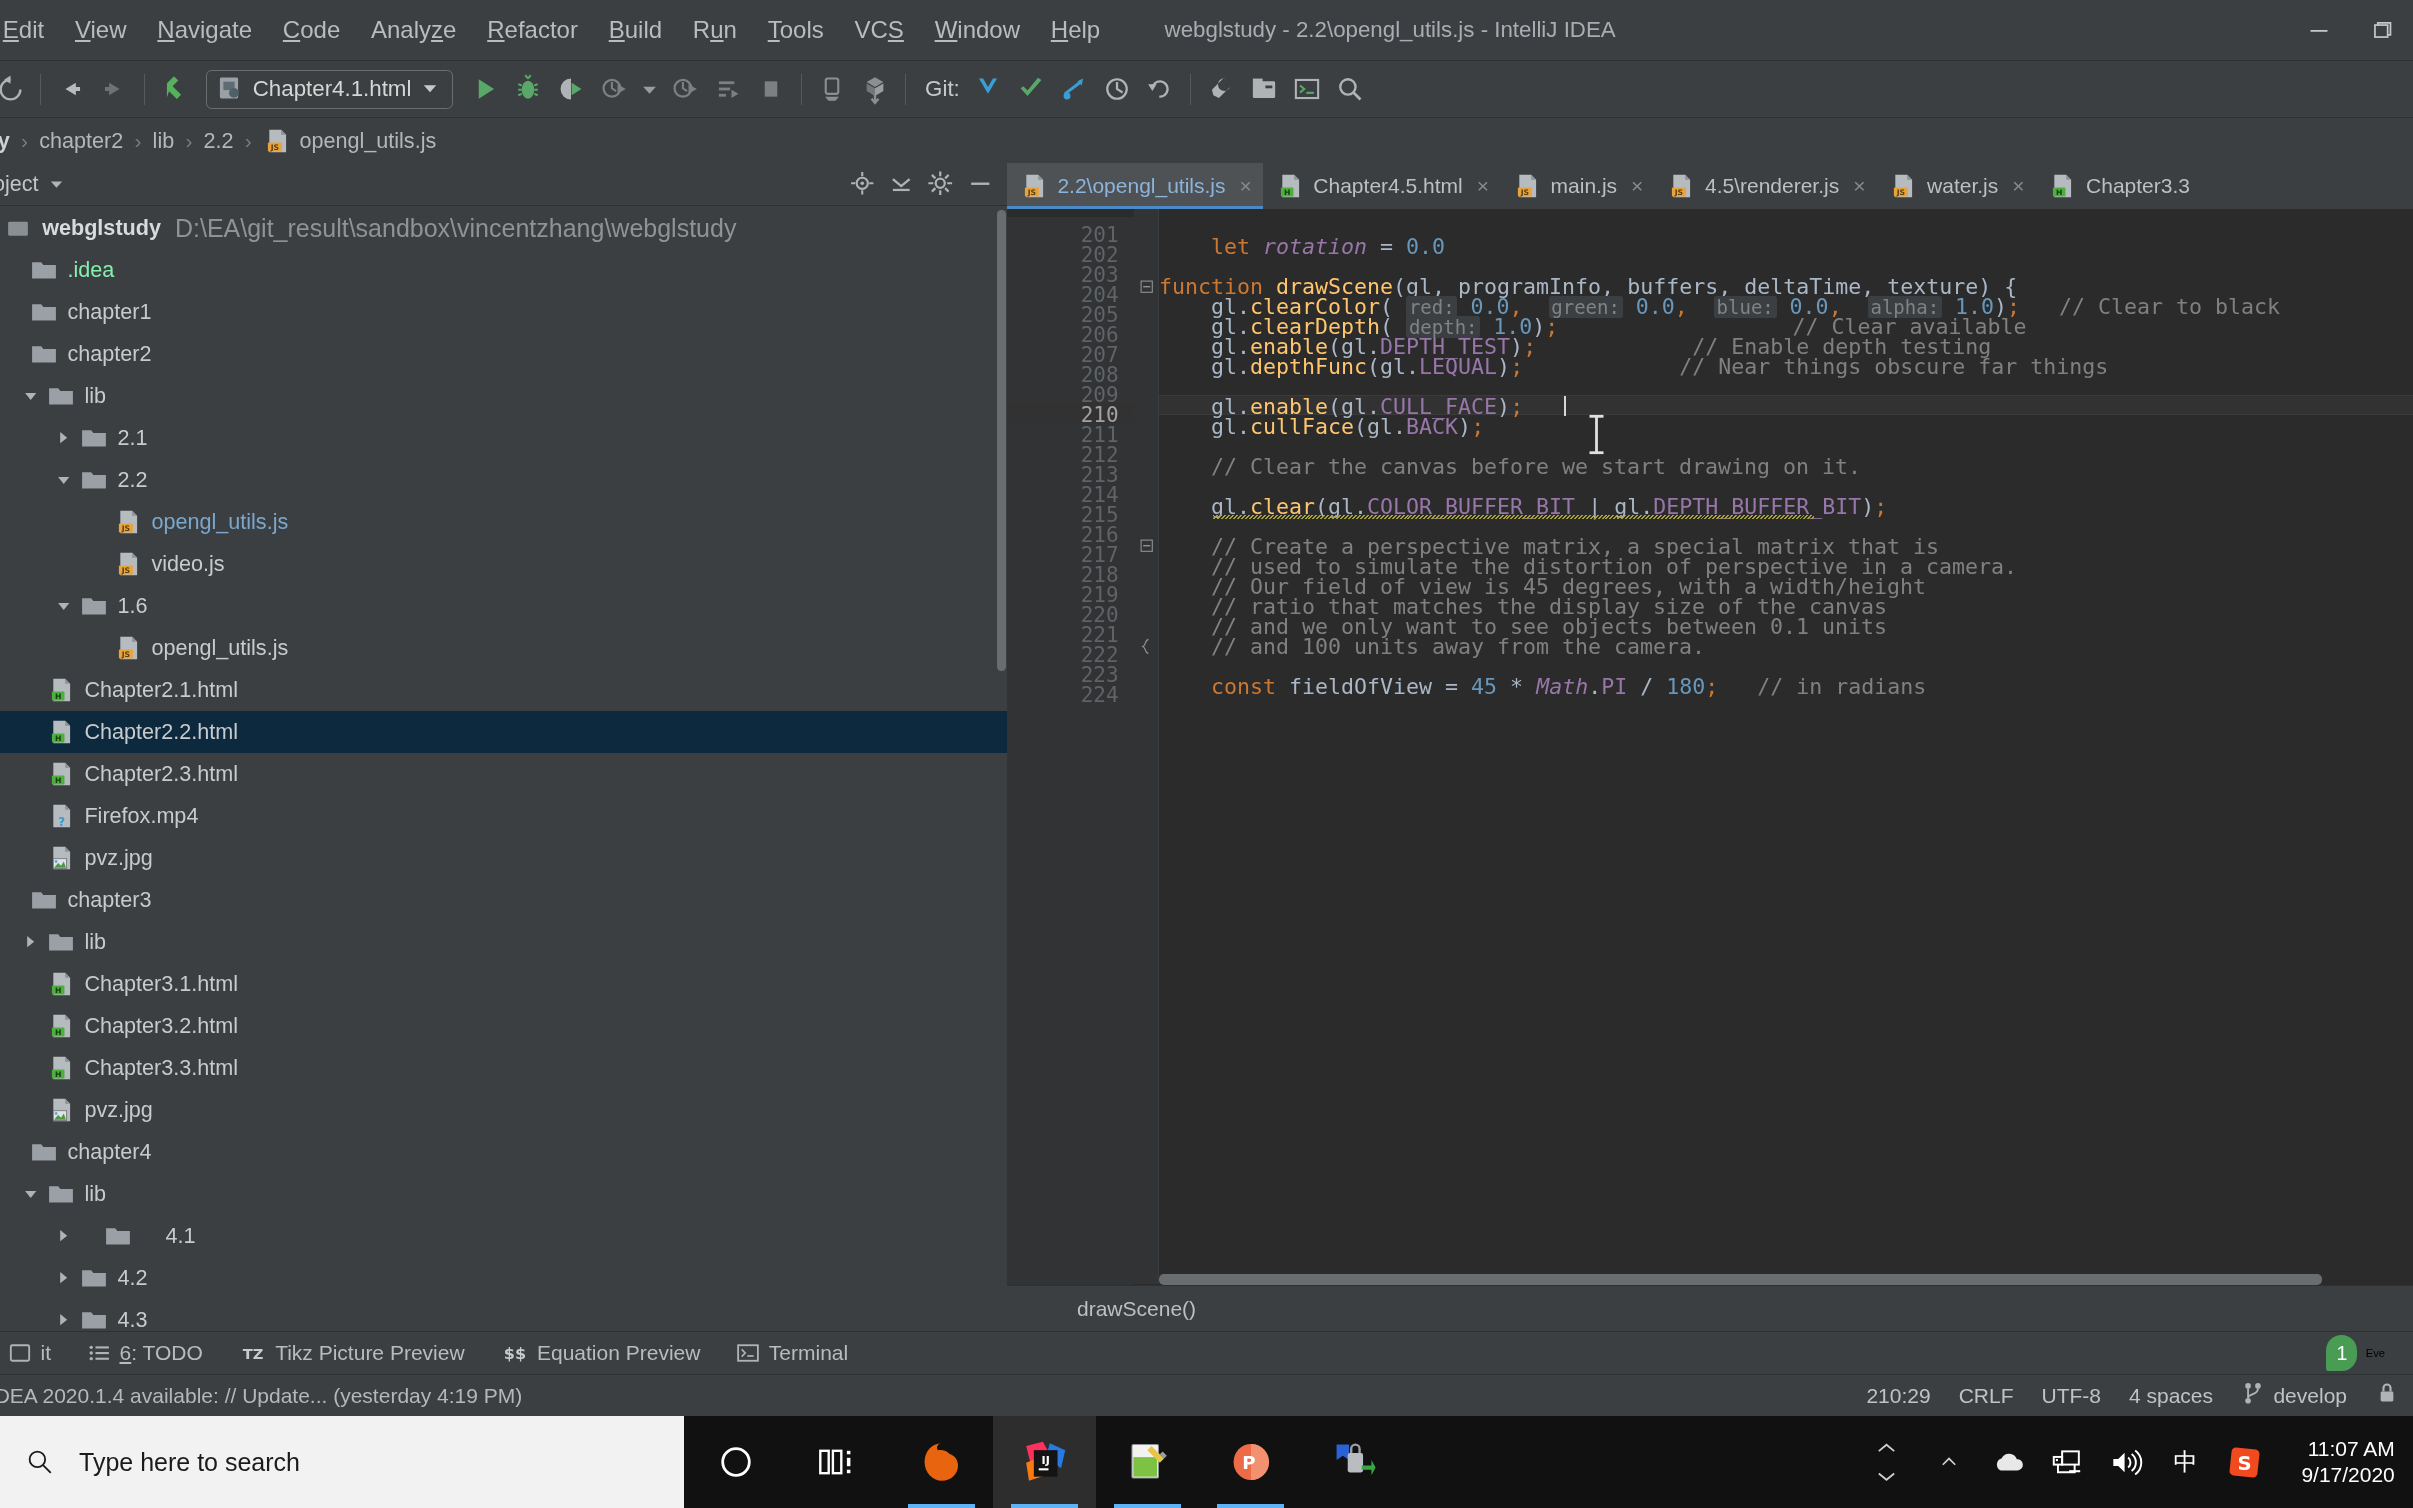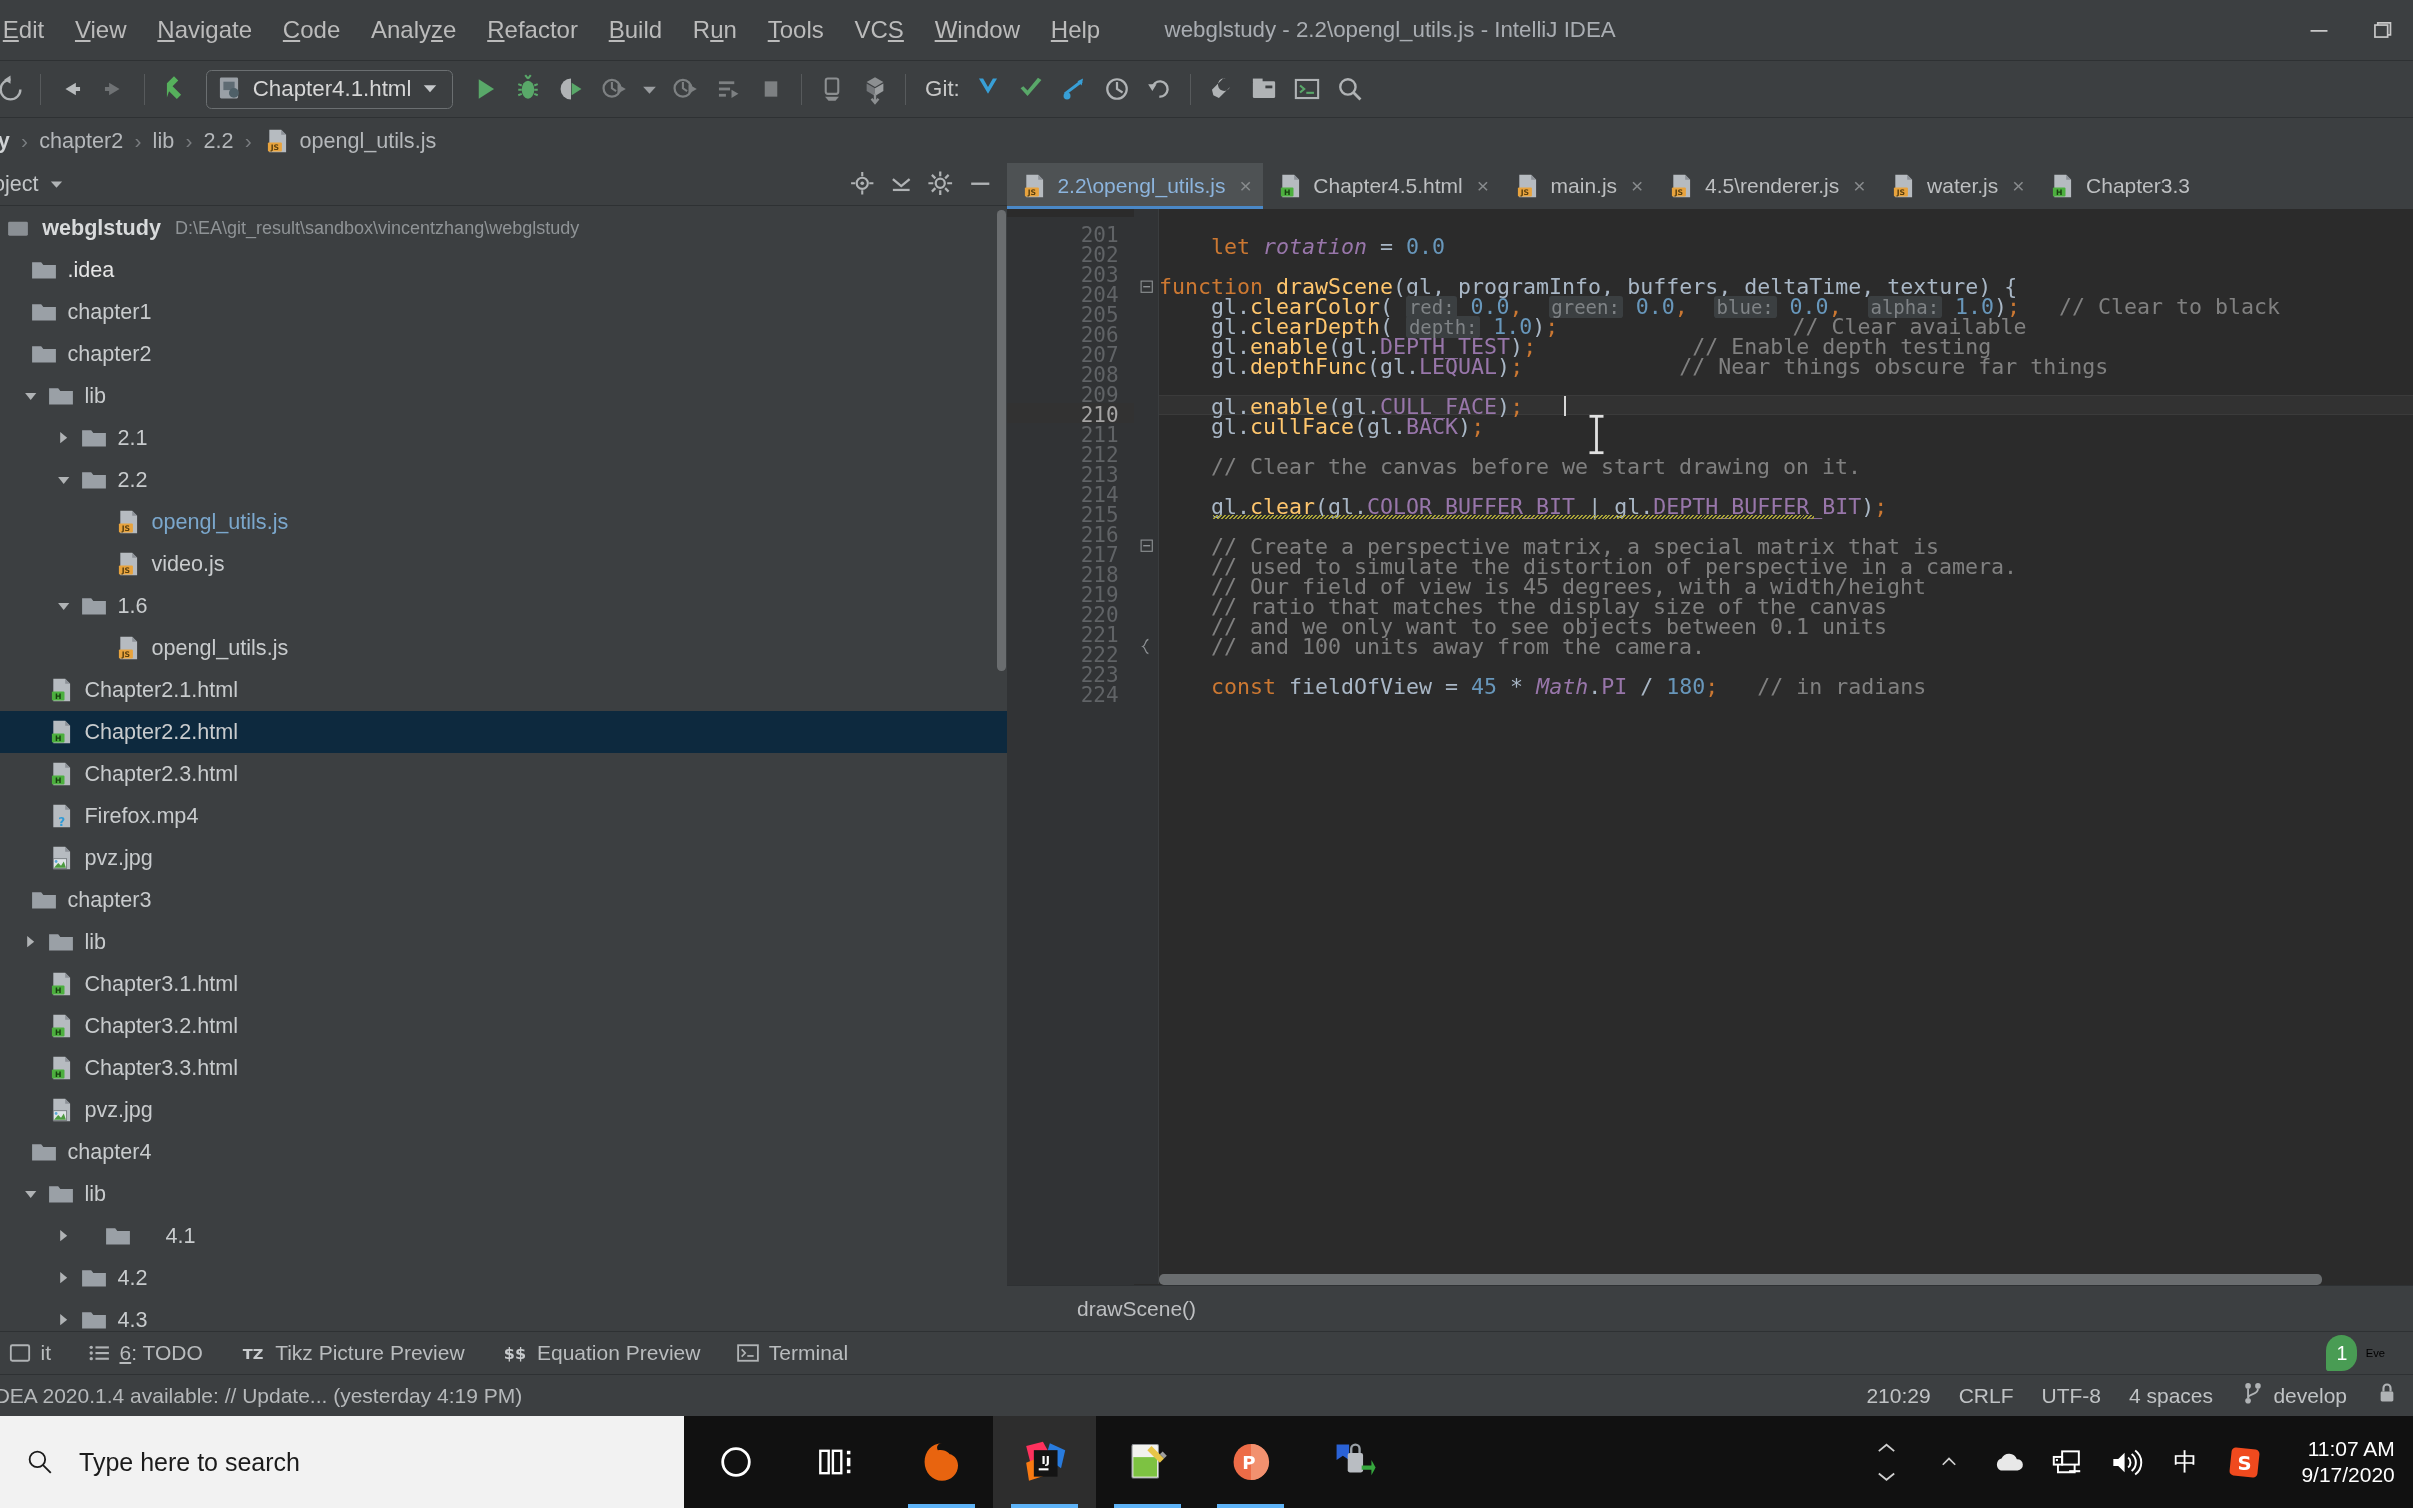--- a/index.html
+++ b/index.html
@@ -73,22 +73,22 @@
   }
   .tree-row {
     height: 42px; display: flex; align-items: center; white-space: nowrap;
     position: relative;
   }
   .tree-row.selected { background: #0d293e; }
   .tree-row .twisty { width: 28px; display:flex; align-items:center; justify-content:center; flex:none; }
   .tree-row .ic { width: 31px; display:flex; align-items:center; justify-content:center; flex:none; margin-right: 8.4px;}
   .tree-row .lbl { font-size: 21.6px; color: #c8cbcd; }
   .tree-row .lbl.module { font-weight: bold; color: #d8dadb; }
-  .tree-row .path { font-size: 18px; color: #8f9396; margin-left: 14px; }
-  .tree-row .lbl.yellowtxt { color: #e5e5e5; }
+  .tree-row .path { font-size: 25px; color: #8f9396; margin-left: 14px; }
+  .tree-row .lbl.yellowtxt { color: #86efac; }
   .tree-row .lbl.opened { color: #7ba7cc; }
 
   
   #tree-scroll {
     position: absolute; left: 997px; top: 210px; width: 9px; height: 461px;
     background: #6a6d6f; border-radius: 4.2px;
   }
 
   
   #editor-wrap {

